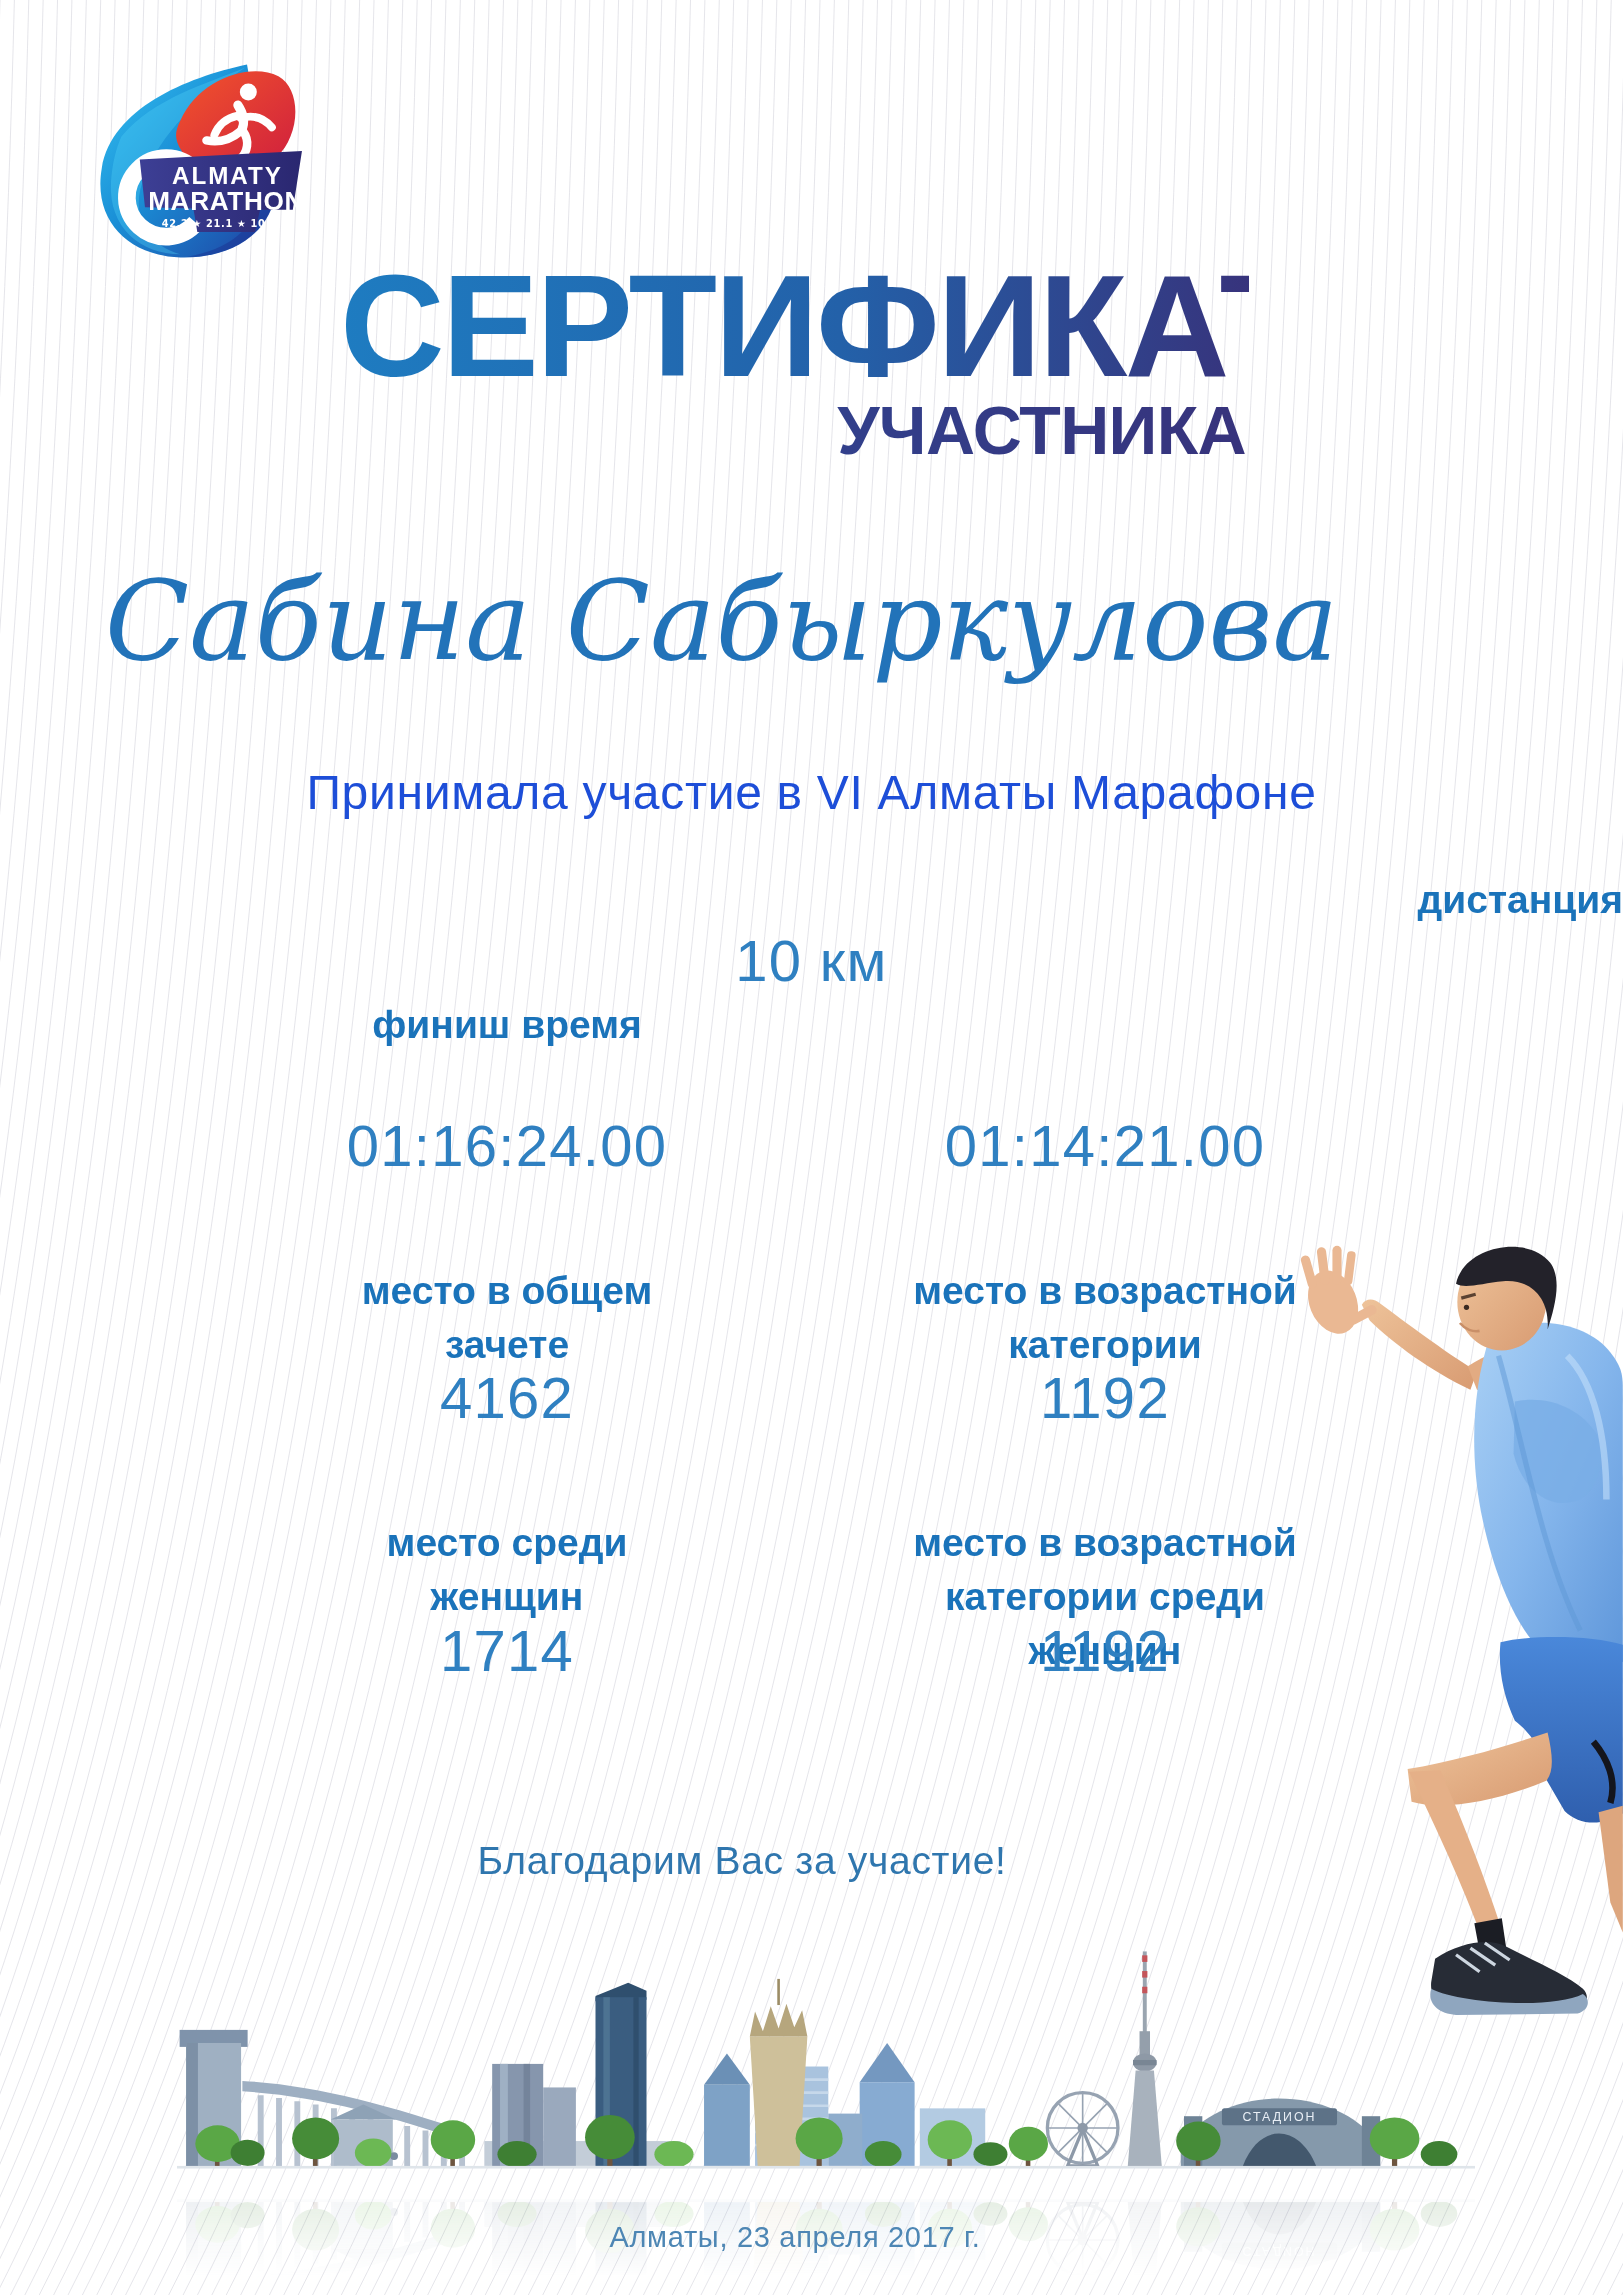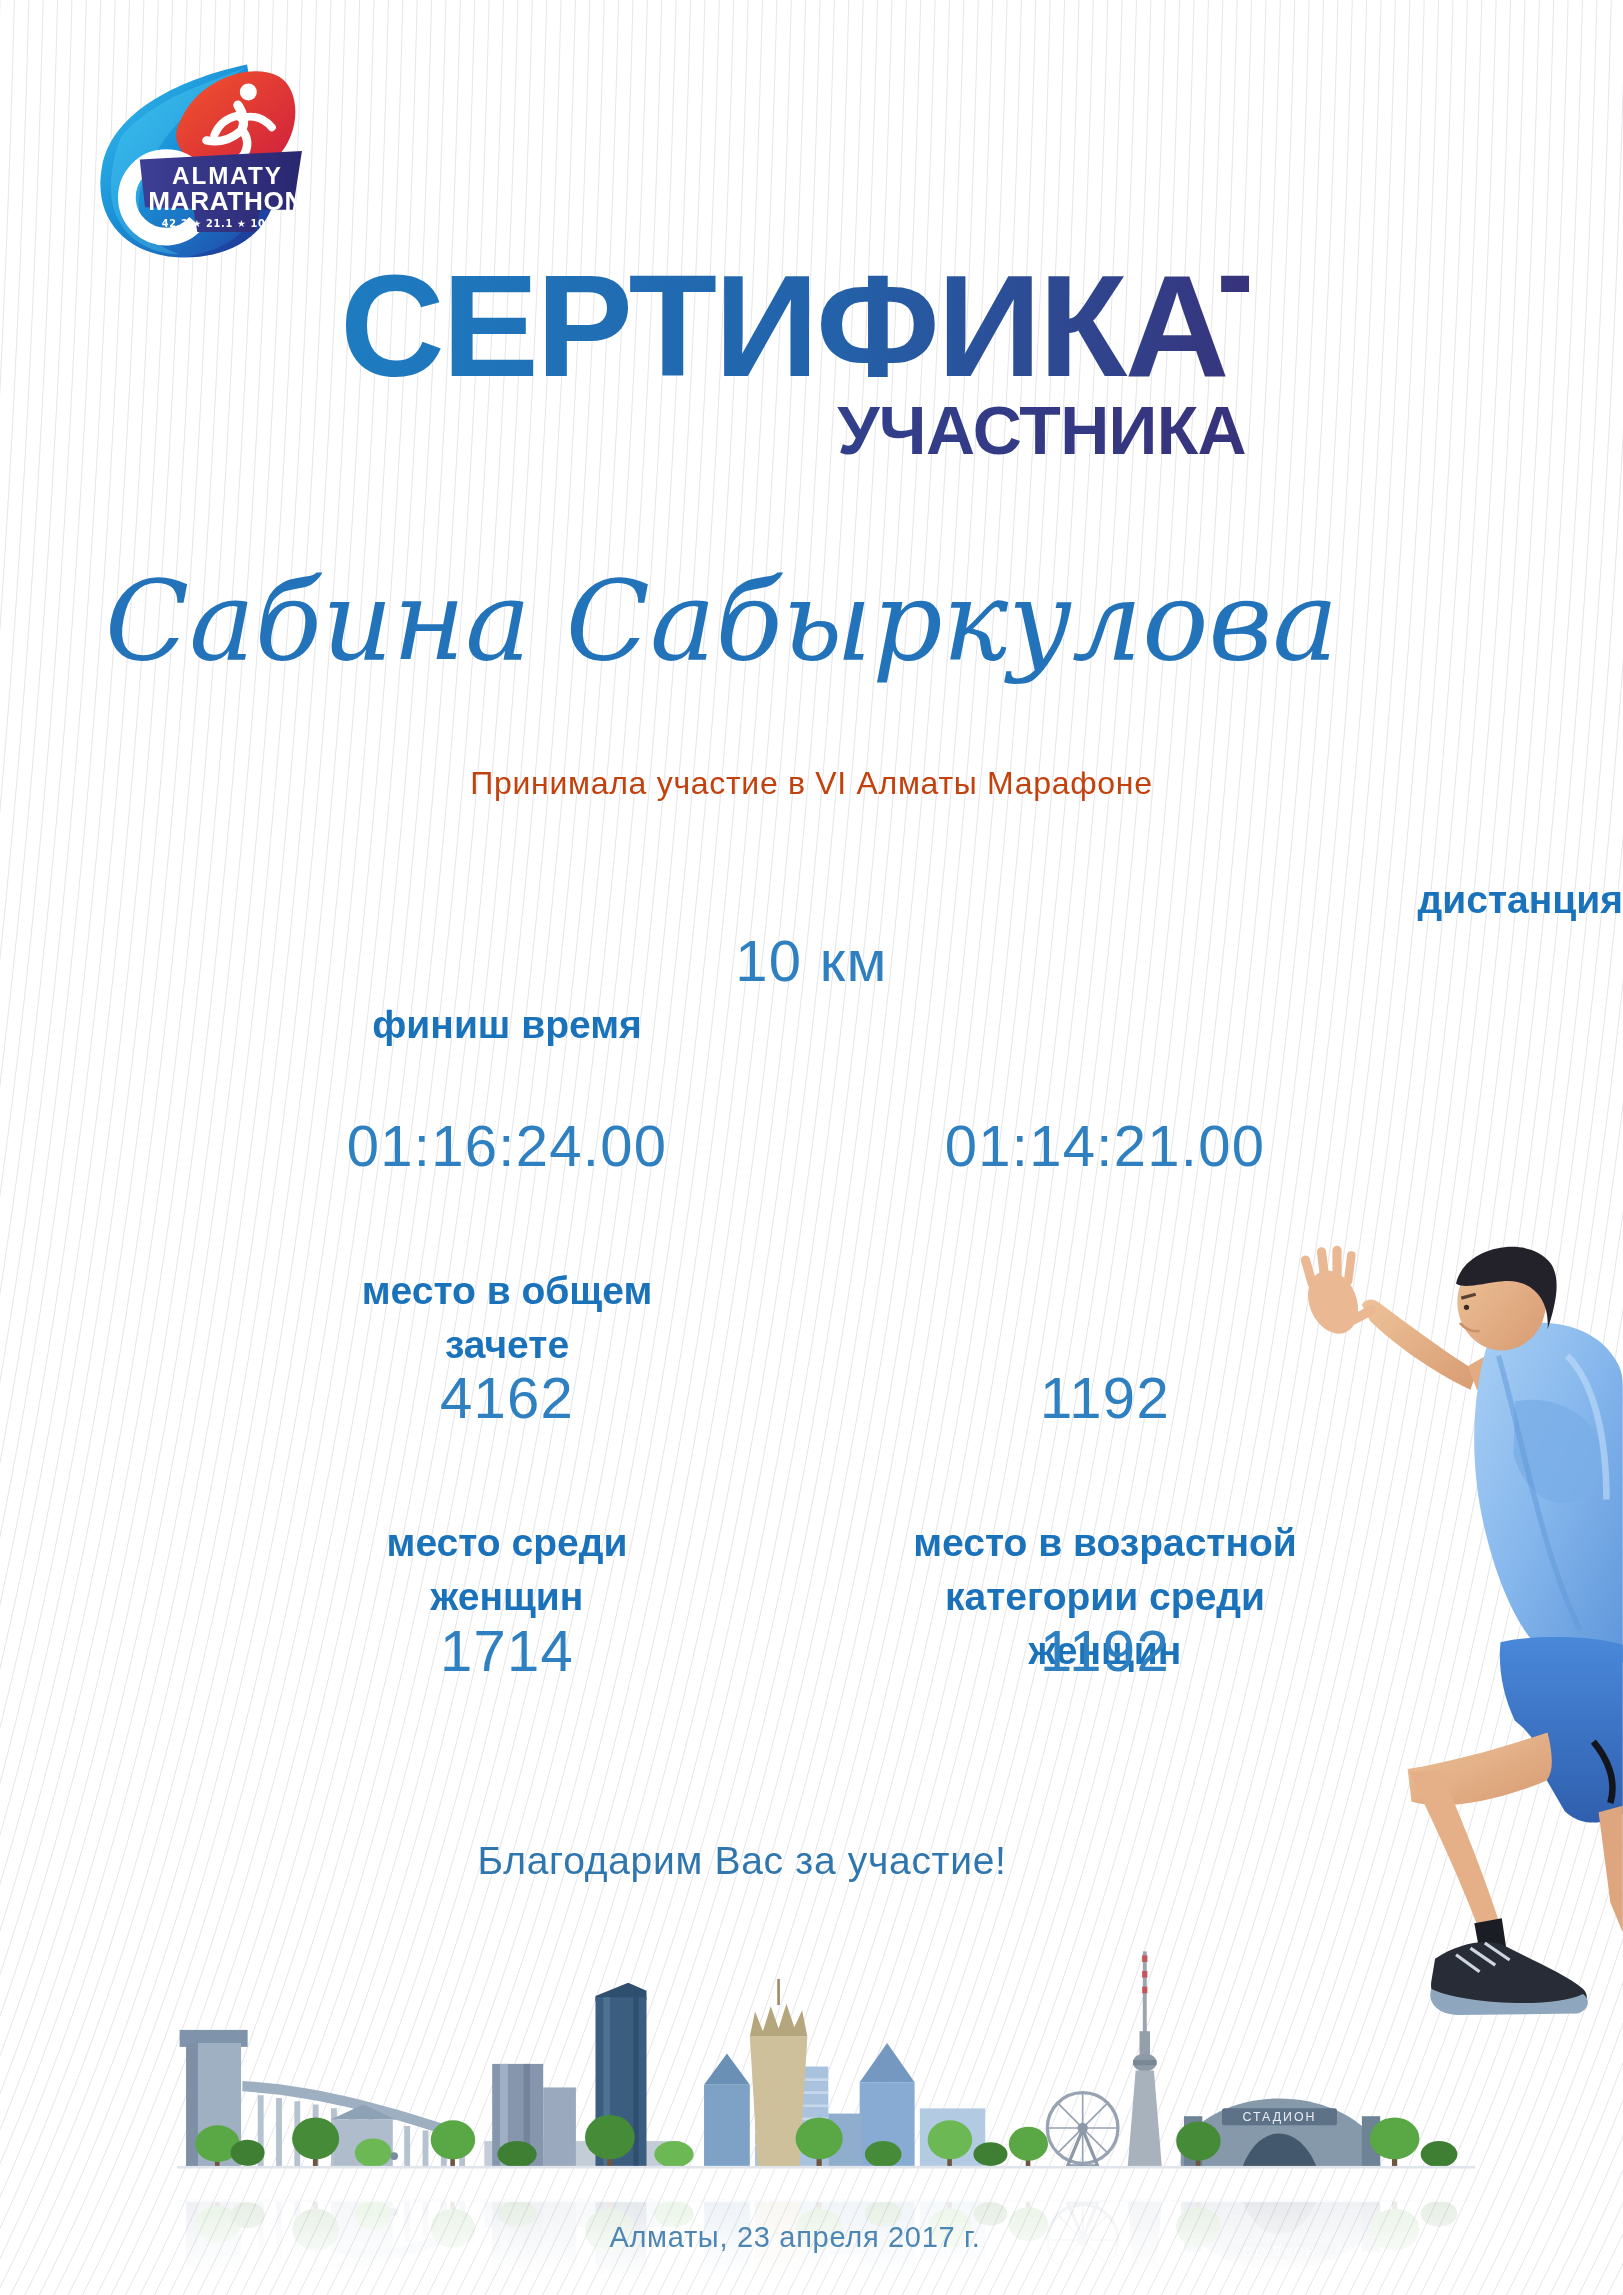--- a/index.html
+++ b/index.html
@@ -23,21 +23,21 @@
     background:linear-gradient(90deg,#2b4f9e 0%, #37337c 100%);
     -webkit-background-clip:text; background-clip:text; color:transparent;
   }
   .name {
     position:absolute; left:0; top:557px; width:1338px; text-align:right;
     font-family:"DejaVu Serif", serif; font-style:italic; font-size:110px;
     color:#2273b9; white-space:nowrap;
   }
   .participation {
     position:absolute; left:0; top:765px; width:1623px; text-align:center;
-    font-size:32px; color:#c2410c; letter-spacing:0.7px;
+    font-size:48px; color:#1d4ed8; letter-spacing:0.7px;
   }
   .dist-label {
     position:absolute; left:0; top:878px; width:1623px; text-align:right;
     font-size:39px; font-weight:700; color:#1a73ba;
   }
   .dist-value {
     position:absolute; left:0; top:927px; width:1623px; text-align:center;
     font-size:58px; color:#2f80c1; letter-spacing:1.3px;
   }
   .stat-label {
@@ -132,20 +132,21 @@
   <div class="participation">Принимала участие в VI Алматы Марафоне</div>
 
   <div class="dist-label">дистанция</div>
   <div class="dist-value">10 км</div>
 
   <div class="stat-label cA r1l">финиш время</div>
   <div class="stat-value cA r1v">01:16:24.00</div>
   <div class="stat-value cB r1v">01:14:21.00</div>
 
   <div class="stat-label cA r2l w480">место в общем зачете</div>
+  <div class="stat-label cB r2l w700">место в возрастной категории</div>
   <div class="stat-value cA r2v">4162</div>
   <div class="stat-value cB r2v">1192</div>
 
   <div class="stat-label cA r3l w480">место среди женщин</div>
   <div class="stat-label cB r3l w700">место в возрастной категории среди женщин</div>
   <div class="stat-value cA r3v">1714</div>
   <div class="stat-value cB r3v">1192</div>
 
   <div class="thanks">Благодарим Вас за участие!</div>
 

